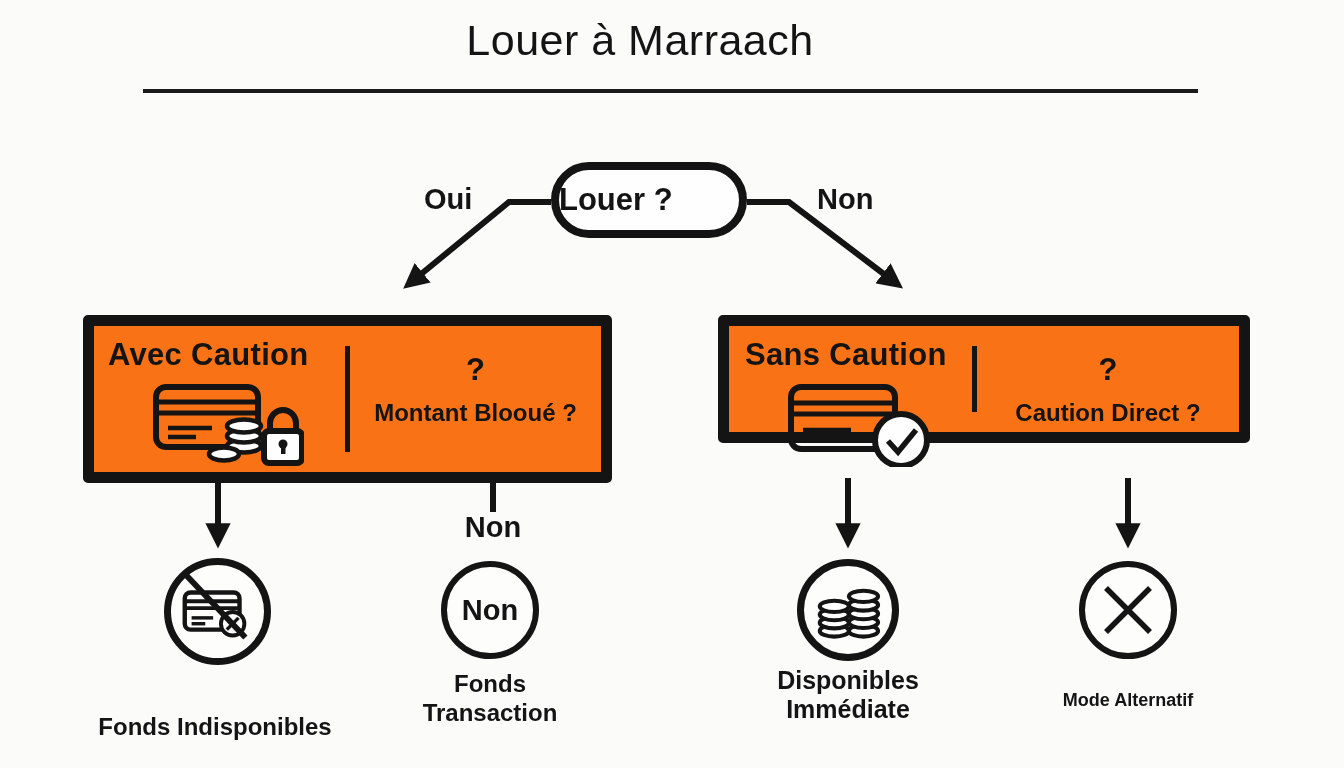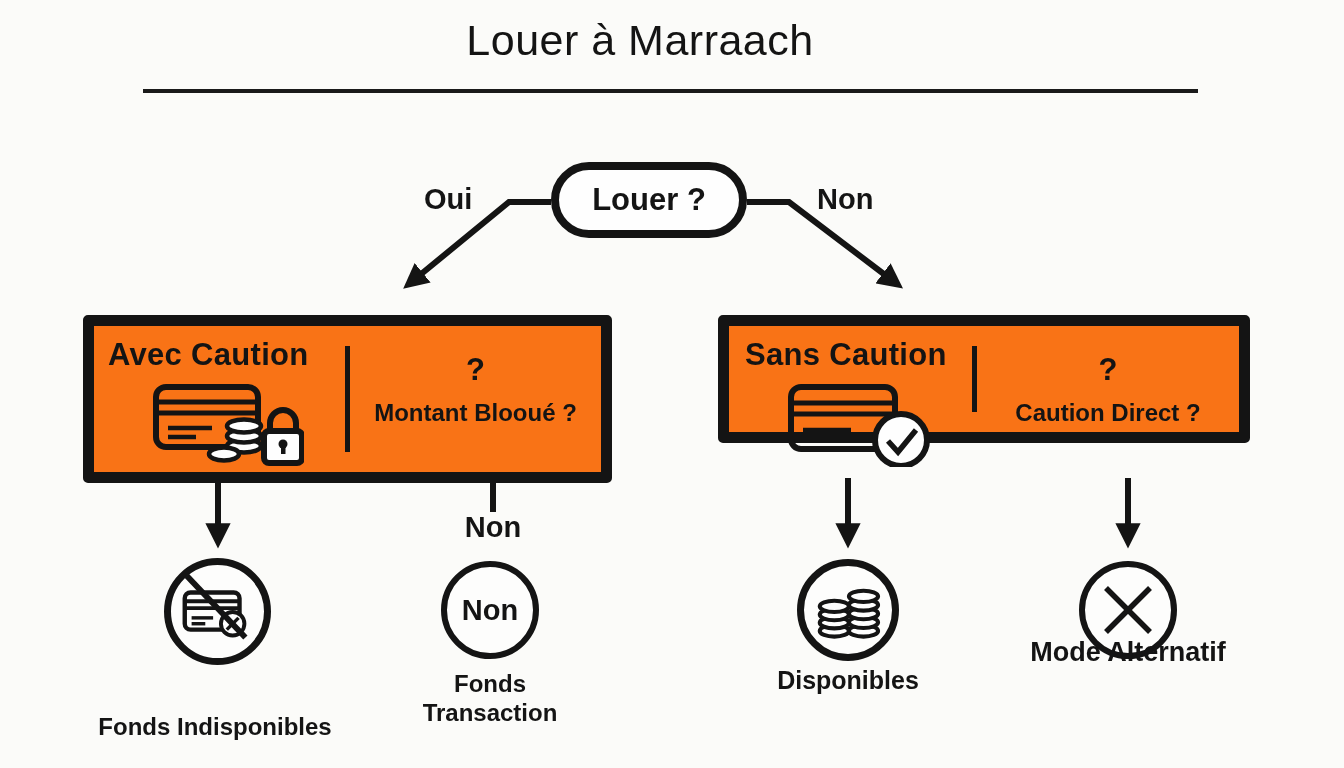--- a/index.html
+++ b/index.html
@@ -21,21 +21,21 @@
   }
   .title-rule { left: 143px; top: 89px; width: 1055px; height: 4px; background: #1a1a1a; }
 
   
   .connectors { left: 0; top: 0; width: 1344px; height: 768px; pointer-events: none; }
 
   
   .pill {
     left: 551px; top: 162px; width: 196px; height: 76px;
     border: 8px solid #141414; border-radius: 44px; background: #fefefe;
-    display: flex; align-items: center; justify-content: center;
+    display: flex; align-items: center; 
     font-size: 31px; font-weight: 700;
   }
   .edge-label { font-size: 29px; font-weight: 700; }
   .edge-label.oui { left: 424px; top: 183px; }
   .edge-label.non { left: 817px; top: 183px; }
 
   
   .node-box {
     border: 11px solid #141414; border-radius: 5px; background: #f97316;
     position: absolute;
@@ -66,21 +66,21 @@
   .c3 { left: 797px;  top: 559px; width: 102px; height: 102px; border: 7px solid #141414; }
   .c4 { left: 1079px; top: 561px; width: 98px;  height: 98px;  border: 6px solid #141414; }
 
   .branch-non { left: 453px; top: 511px; width: 80px; text-align: center;
                 font-size: 29px; font-weight: 700; }
 
   .outcome-label { text-align: center; font-weight: 700; }
   .ol1 { left: 95px;   top: 673px; width: 240px; font-size: 24px; margin-top: 40px; }
   .ol2 { left: 400px;  top: 669px; width: 180px; font-size: 24px; line-height: 29px; }
   .ol3 { left: 758px;  top: 666px; width: 180px; font-size: 25px; line-height: 29px; }
-  .ol4 { left: 1018px; top: 637px; width: 220px; font-size: 27px; }
+  .ol4 { left: 1018px; top: 690px; width: 220px; font-size: 18px; }
 
   svg .ink   { stroke: #141414; fill: none; }
   svg .fillw { fill: #fefefe; }
 </style>
 </head>
 <body>
 
 <div class="canvas">
 
   <h1 class="abs title">Louer à Marraach</h1>
@@ -201,17 +201,18 @@
 
   <div class="abs outcome-label ol1">Fonds Indisponibles</div>
 
   <div class="abs outcome-label ol2">
     <div>Fonds</div>
     <div>Transaction</div>
   </div>
 
   <div class="abs outcome-label ol3">
     <div>Disponibles</div>
+    <div>Immédiate</div>
   </div>
 
   <div class="abs outcome-label ol4">Mode Alternatif</div>
 
 </div>
 
 </body></html>

